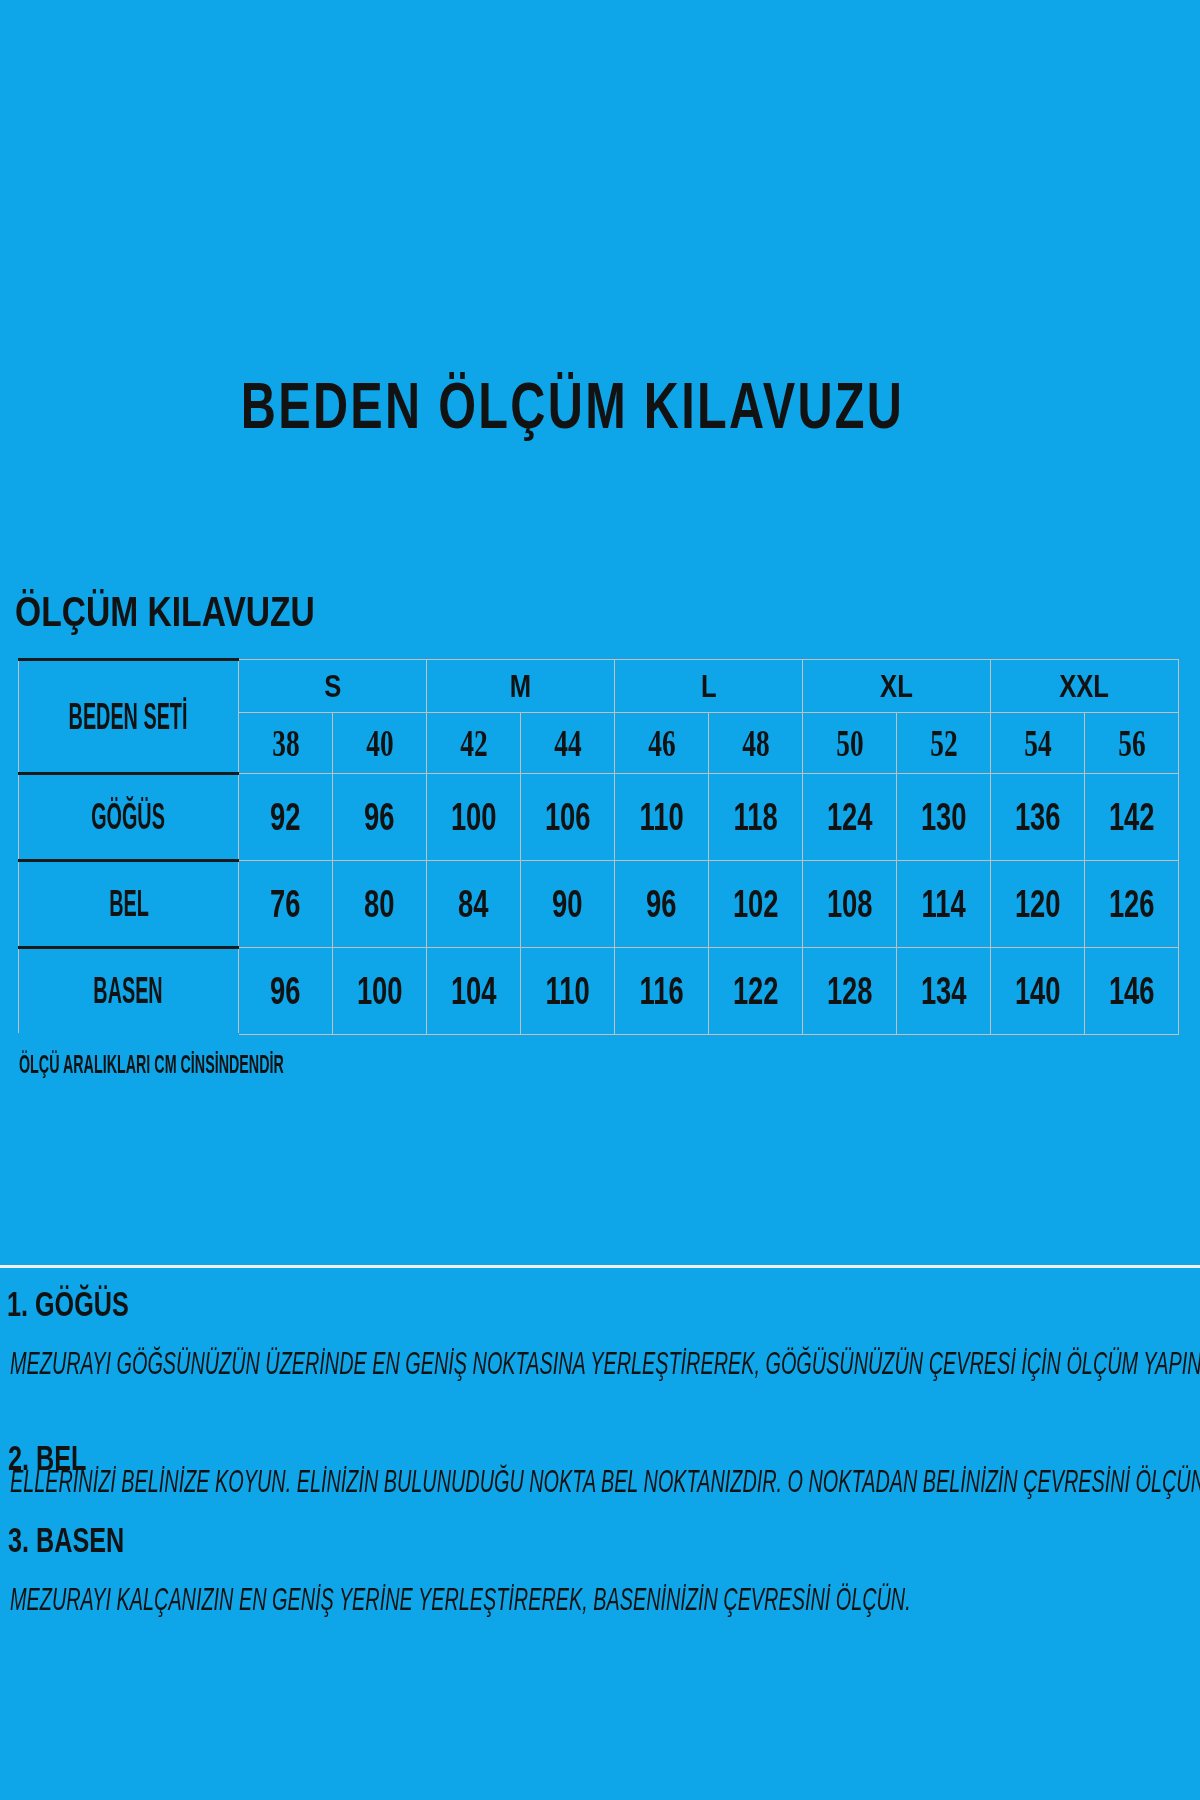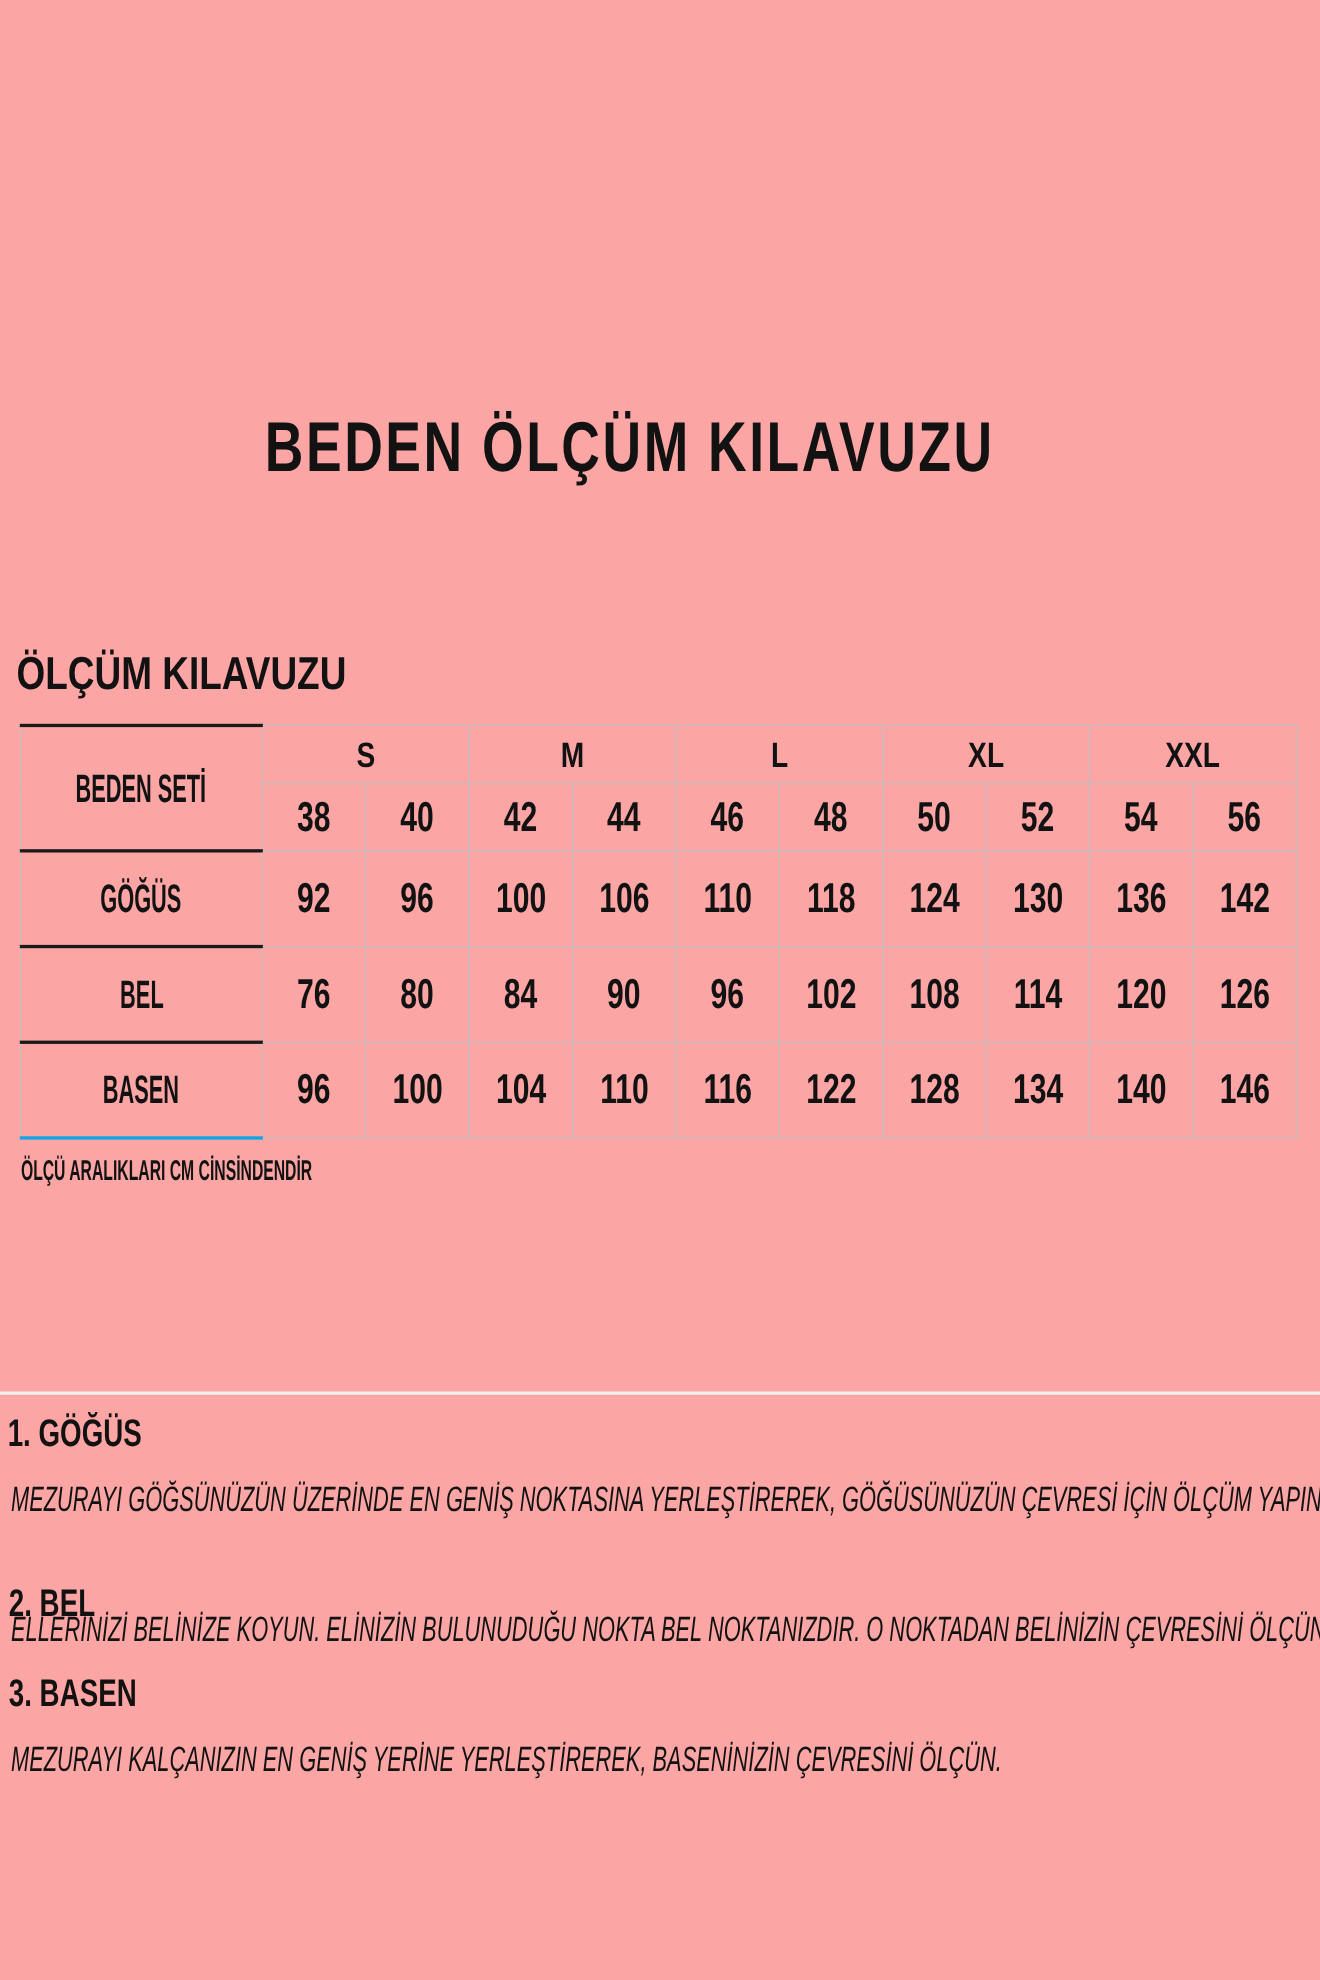--- a/index.html
+++ b/index.html
@@ -1,18 +1,18 @@
 <!DOCTYPE html>
 <html><head>
 <meta charset="utf-8">
 <style>
   html,body { margin:0; padding:0; background:#ffffff; }
   .page {
     position:relative; width:1200px; height:1800px; overflow:hidden;
-    background:#fca5a5; color:#121212;
+    background:#0ea5e9; color:#121212;
     font-family:"Liberation Sans", sans-serif;
   }
   .abs { position:absolute; }
   .tx { display:inline-block; white-space:nowrap; line-height:1; color:#121212; }
 
   
   .t-title  { font-size:64px; font-weight:bold; letter-spacing:3px; transform:scaleX(0.76); transform-origin:center; }
   .t-h1     { font-size:42px; font-weight:bold; transform:scaleX(0.80); transform-origin:left center; }
   .t-h2     { font-size:58px; font-weight:bold; transform:scaleX(0.56); transform-origin:left center; }
   .t-step   { font-size:35px; font-weight:bold; transform:scaleX(0.72); transform-origin:left center; }
@@ -27,21 +27,21 @@
   
   table.size-table {
     position:absolute; top:658px; left:18px;
     border-collapse:collapse; table-layout:fixed;
   }
   .size-table col.c-label { width:220px; }
   .size-table col.c-data  { width:94px; }
   .size-table td, .size-table th { padding:0; text-align:center; vertical-align:middle; }
   .size-table td { border:1px solid #c0c0c0; }
   .size-table tr.r-letters td { height:52px; }
-  .size-table tr.r-numbers td { height:60px; }
+  .size-table tr.r-numbers td { height:60px;font-family:Liberation Serif, serif; }
   .size-table tr.r-data td    { height:86px; }
   .size-table th.rowlabel {
     border-left:1px solid #c0c0c0; border-right:1px solid #c0c0c0;
     border-top:3px solid #1a1a1a; border-bottom:1px solid #c0c0c0;
     font-weight:bold;
   }
   .size-table th.rowlabel.last { border-bottom:3px solid #0ea5e9; }
 
   .divider { top:1265px; left:0; width:1200px; height:3px; background:#efefef; }
 </style>

